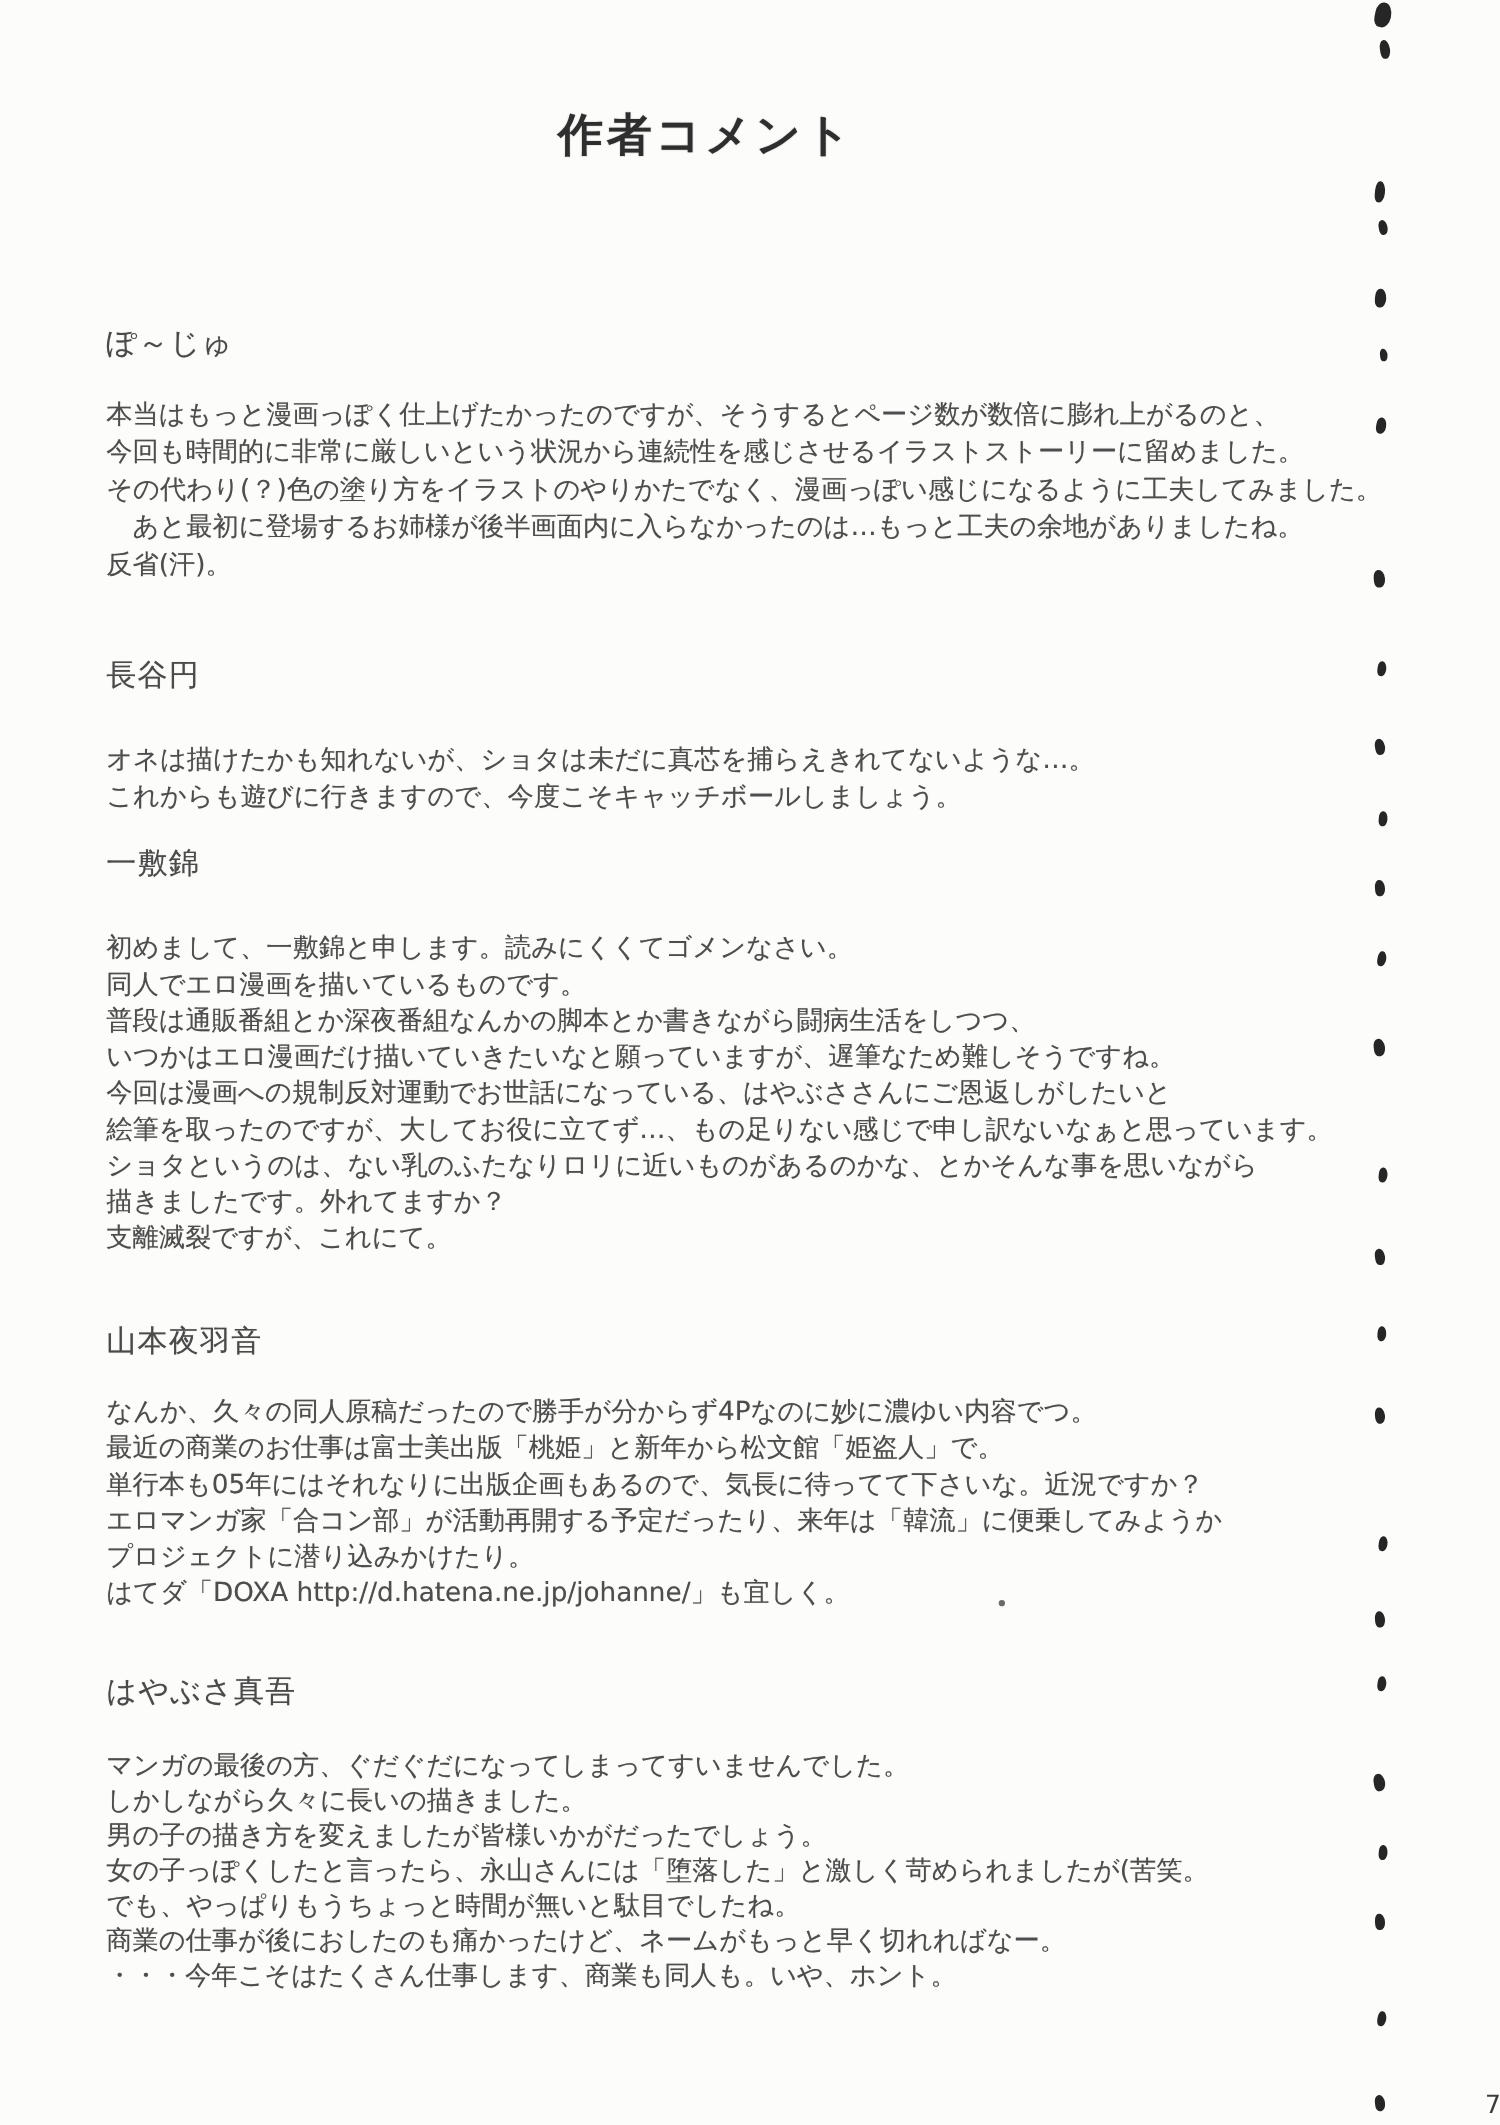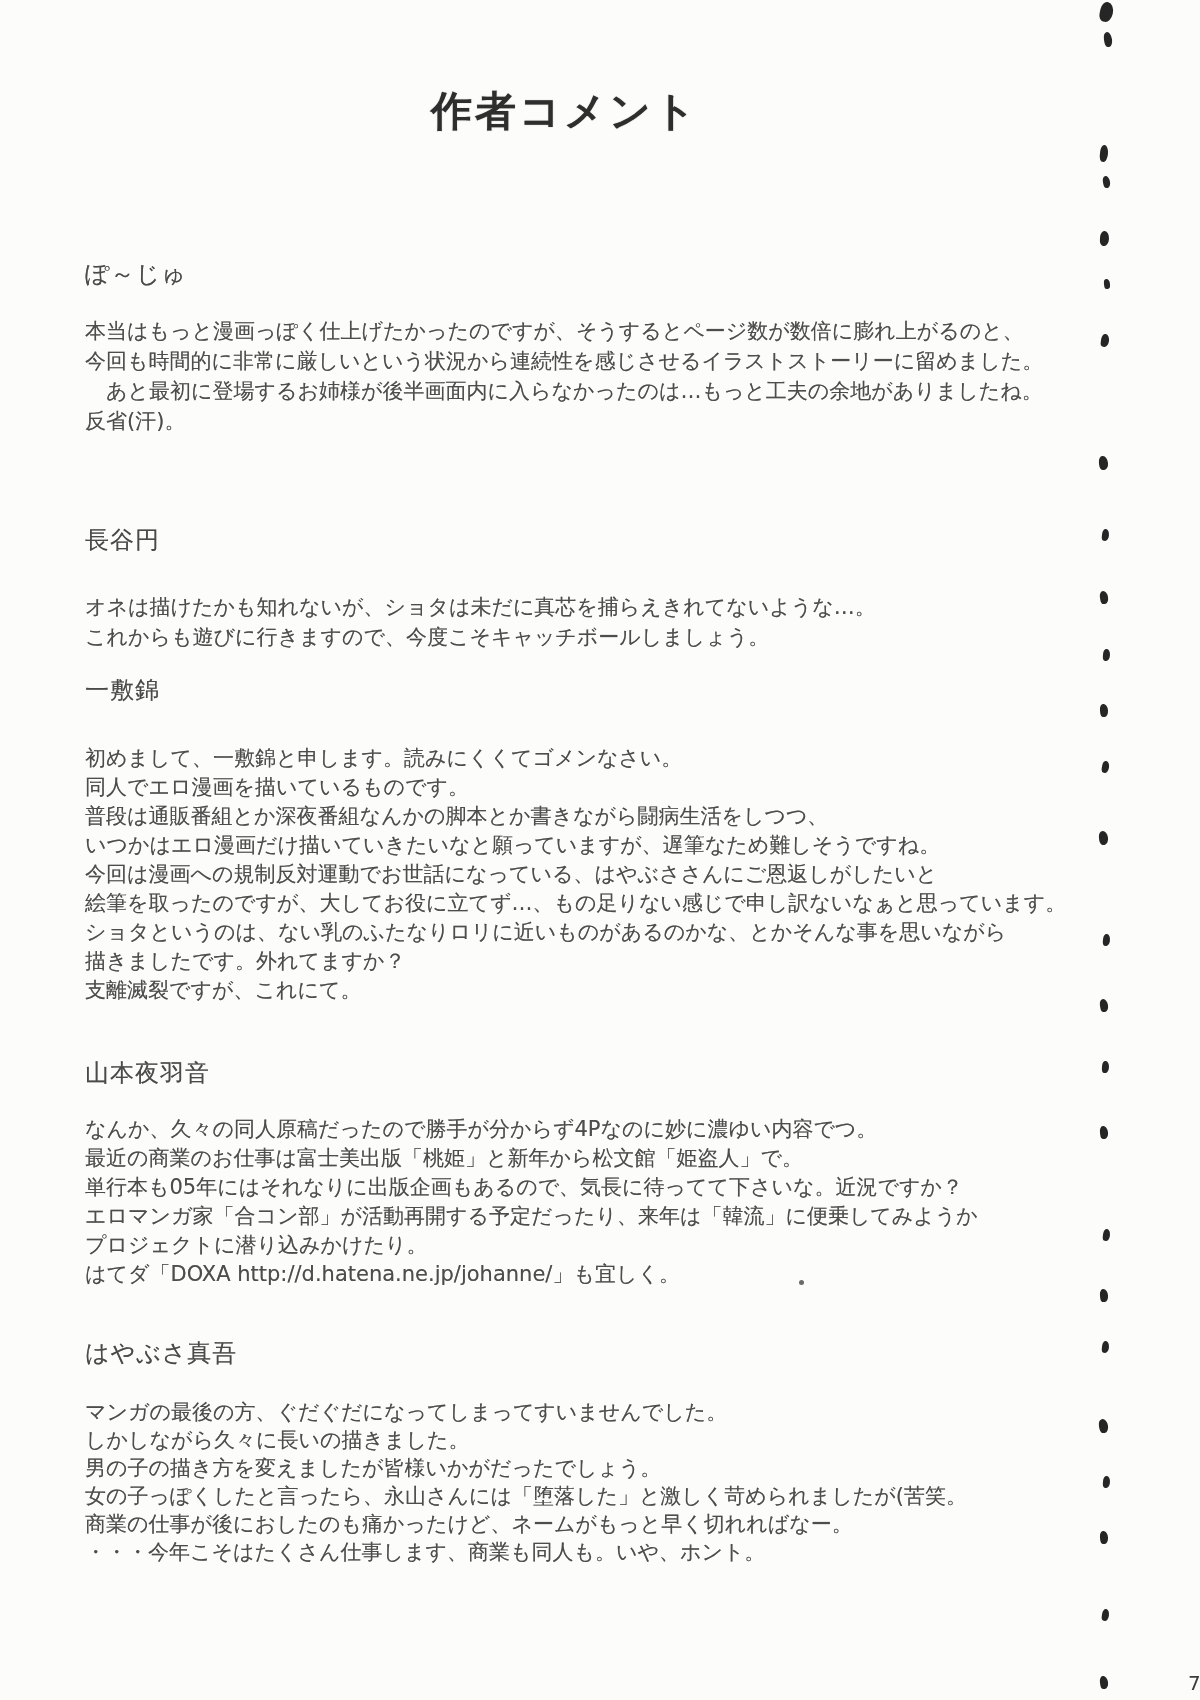--- a/index.html
+++ b/index.html
@@ -7,21 +7,21 @@
     position:relative;
     width:1200px; height:1700px;
     background:#fcfcfa;
     overflow:hidden;
     font-family:"DejaVu Sans", sans-serif;
   }
   .title {
     position:absolute;
     top:84px; left:0; right:70px;
     text-align:center;
-    font-size:41px;
+    font-size:36px;
     font-weight:800;
     letter-spacing:3px;
     color:#2e2e2e;
     text-shadow:0 0 1px rgba(40,40,40,.55);
   }
   .section { position:absolute; left:85px; right:60px; }
   .author {
     font-size:24px;
     color:#4a4a4a;
     letter-spacing:1px;
@@ -62,20 +62,21 @@
 <div class="page">
 
   <div class="title">作者コメント</div>
 
   <div class="section" style="top:258px">
     <div class="author">ぽ～じゅ</div>
   </div>
   <div class="para lh30" style="top:316px">
     <div class="line">本当はもっと漫画っぽく仕上げたかったのですが、そうするとページ数が数倍に膨れ上がるのと、</div>
     <div class="line">今回も時間的に非常に厳しいという状況から連続性を感じさせるイラストストーリーに留めました。</div>
+    <div class="line">その代わり(？)色の塗り方をイラストのやりかたでなく、漫画っぽい感じになるように工夫してみました。</div>
     <div class="line">　あと最初に登場するお姉様が後半画面内に入らなかったのは…もっと工夫の余地がありましたね。</div>
     <div class="line">反省(汗)。</div>
   </div>
 
   <div class="section" style="top:524px">
     <div class="author">長谷円</div>
   </div>
   <div class="para lh30" style="top:592px">
     <div class="line">オネは描けたかも知れないが、ショタは未だに真芯を捕らえきれてないような…。</div>
     <div class="line">これからも遊びに行きますので、今度こそキャッチボールしましょう。</div>
@@ -109,20 +110,21 @@
   </div>
 
   <div class="section" style="top:1337px">
     <div class="author">はやぶさ真吾</div>
   </div>
   <div class="para lh28" style="top:1398px">
     <div class="line">マンガの最後の方、ぐだぐだになってしまってすいませんでした。</div>
     <div class="line">しかしながら久々に長いの描きました。</div>
     <div class="line">男の子の描き方を変えましたが皆様いかがだったでしょう。</div>
     <div class="line">女の子っぽくしたと言ったら、永山さんには「堕落した」と激しく苛められましたが(苦笑。</div>
+    <div class="line">でも、やっぱりもうちょっと時間が無いと駄目でしたね。</div>
     <div class="line">商業の仕事が後におしたのも痛かったけど、ネームがもっと早く切れればなー。</div>
     <div class="line">・・・今年こそはたくさん仕事します、商業も同人も。いや、ホント。</div>
   </div>
 
   <div class="speck" style="left:1100px;top:2px;width:13px;height:20px;transform:rotate(12deg)"></div>
   <div class="speck" style="left:1104px;top:32px;width:8px;height:15px;transform:rotate(-8deg)"></div>
   <div class="speck" style="left:1100px;top:145px;width:8px;height:17px;transform:rotate(6deg)"></div>
   <div class="speck" style="left:1103px;top:176px;width:7px;height:12px;transform:rotate(-10deg)"></div>
   <div class="speck" style="left:1100px;top:231px;width:9px;height:15px;transform:rotate(4deg)"></div>
   <div class="speck" style="left:1104px;top:279px;width:6px;height:10px;transform:rotate(-6deg)"></div>

